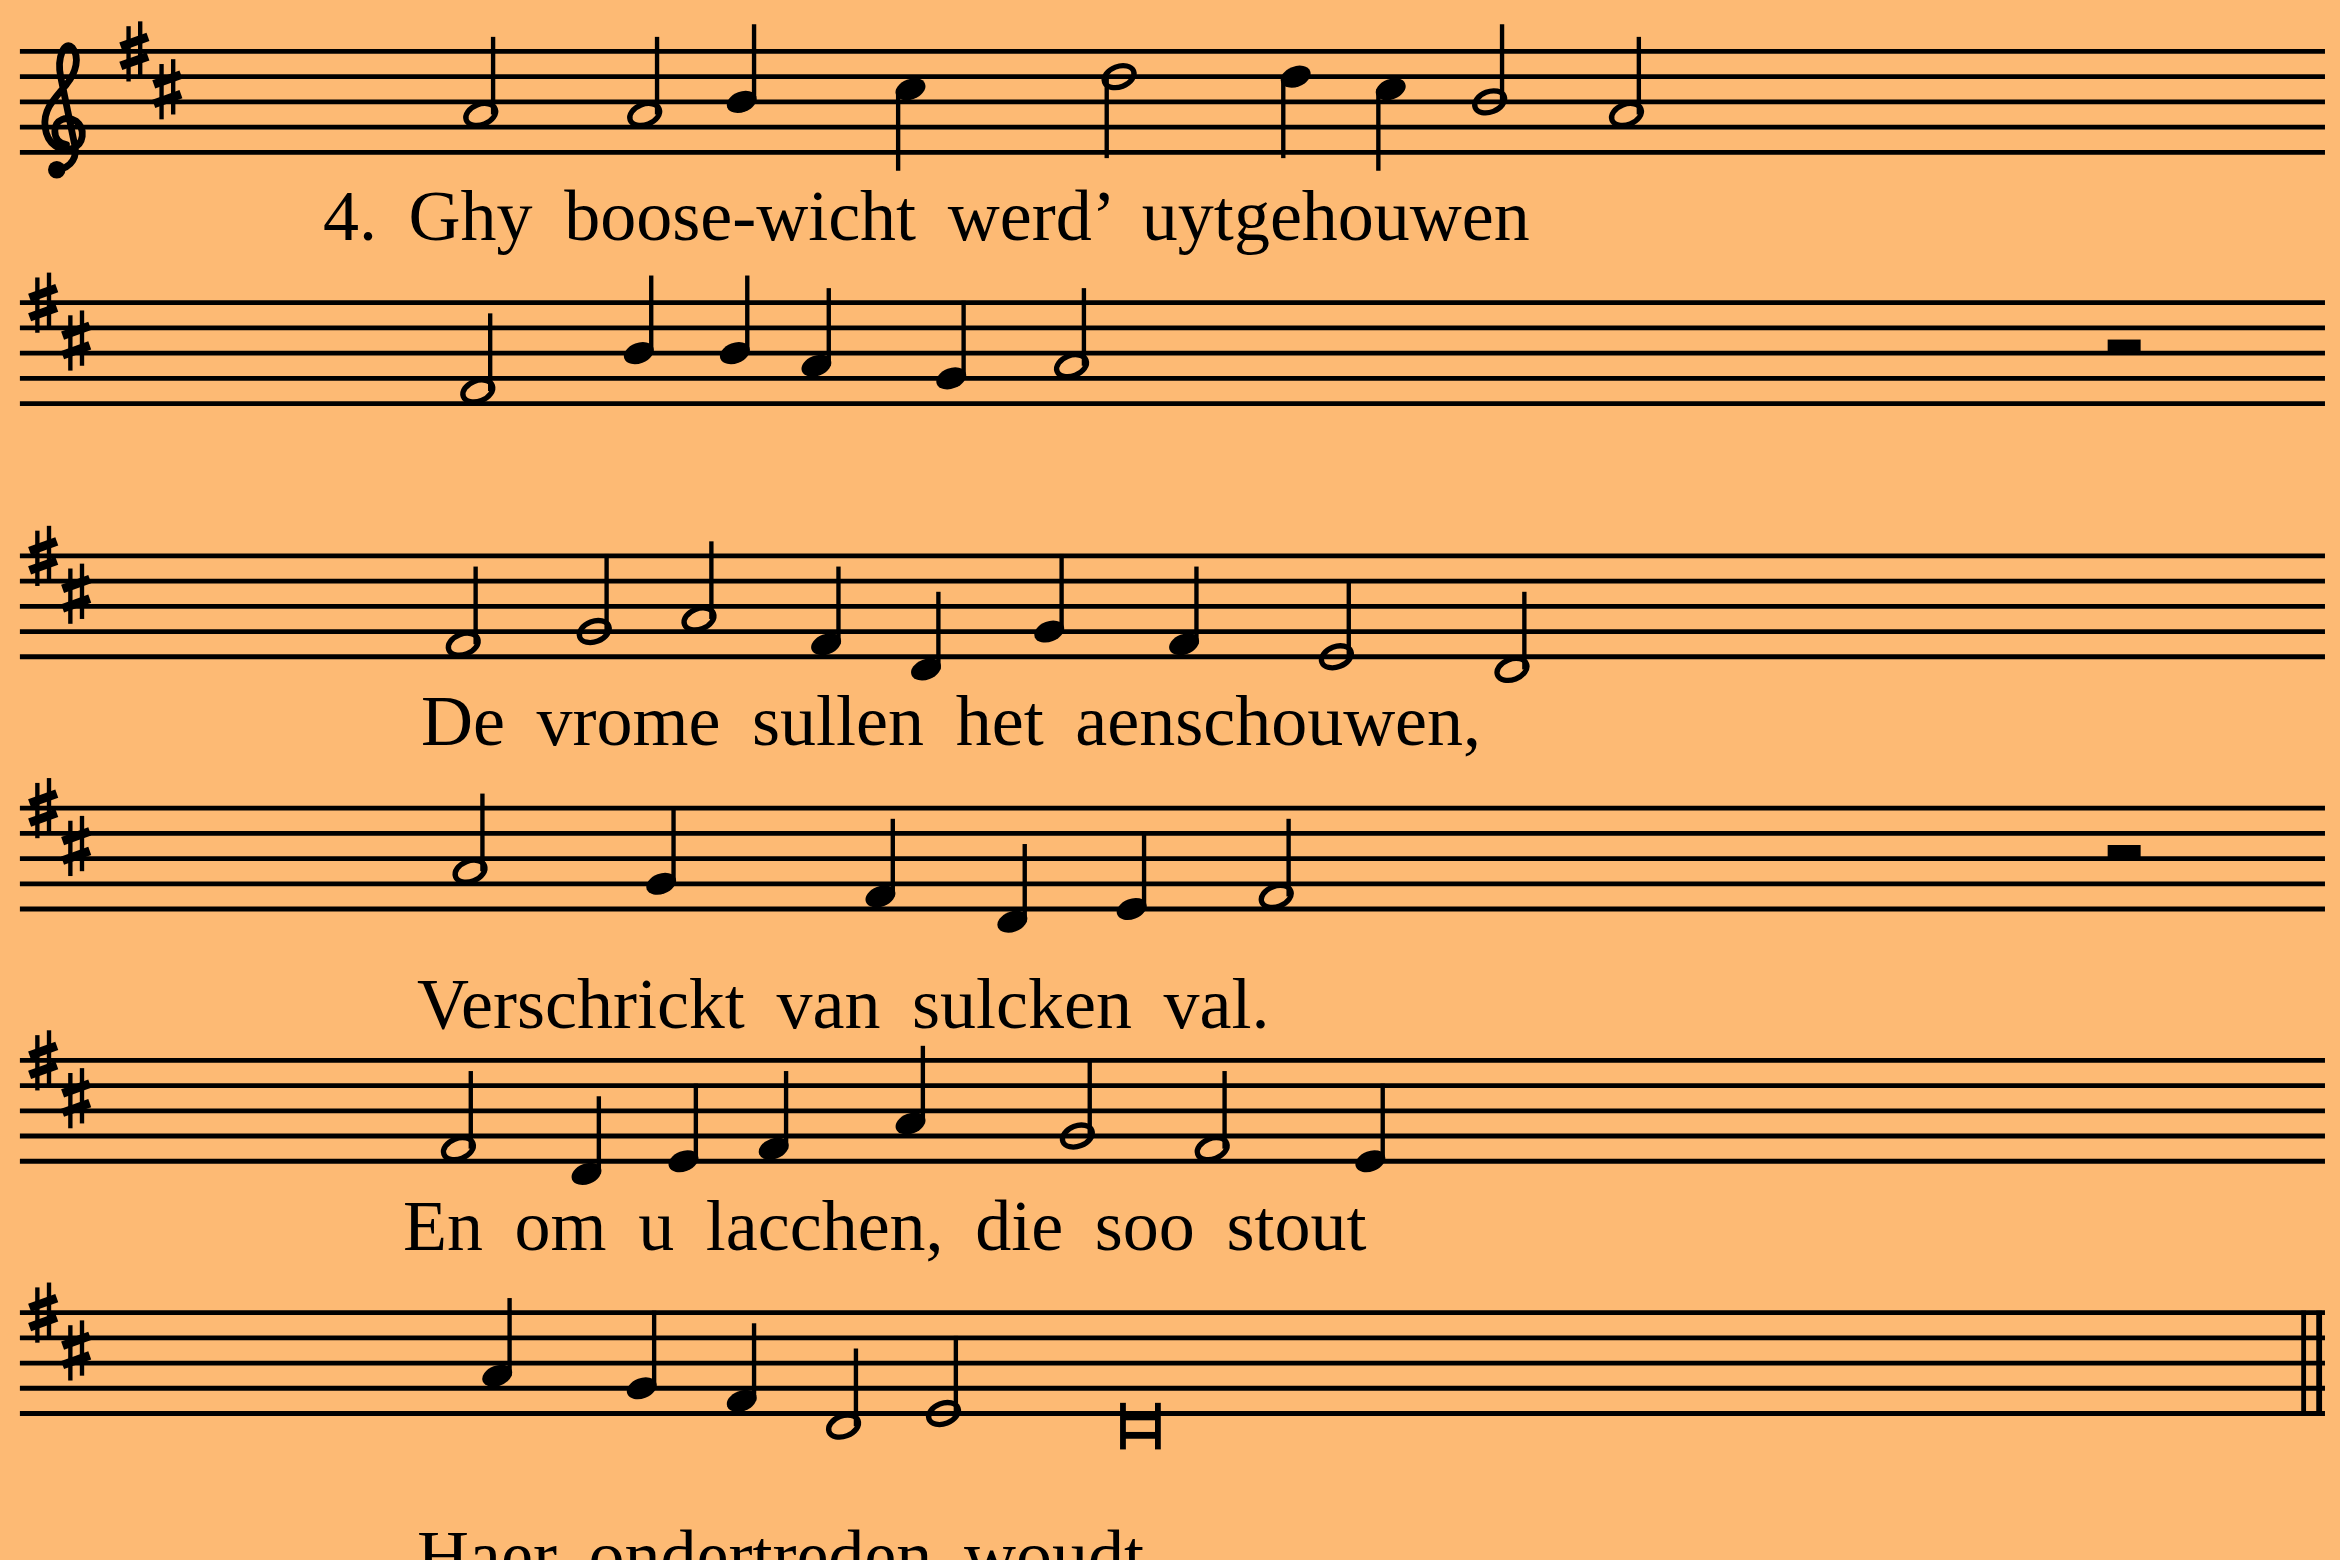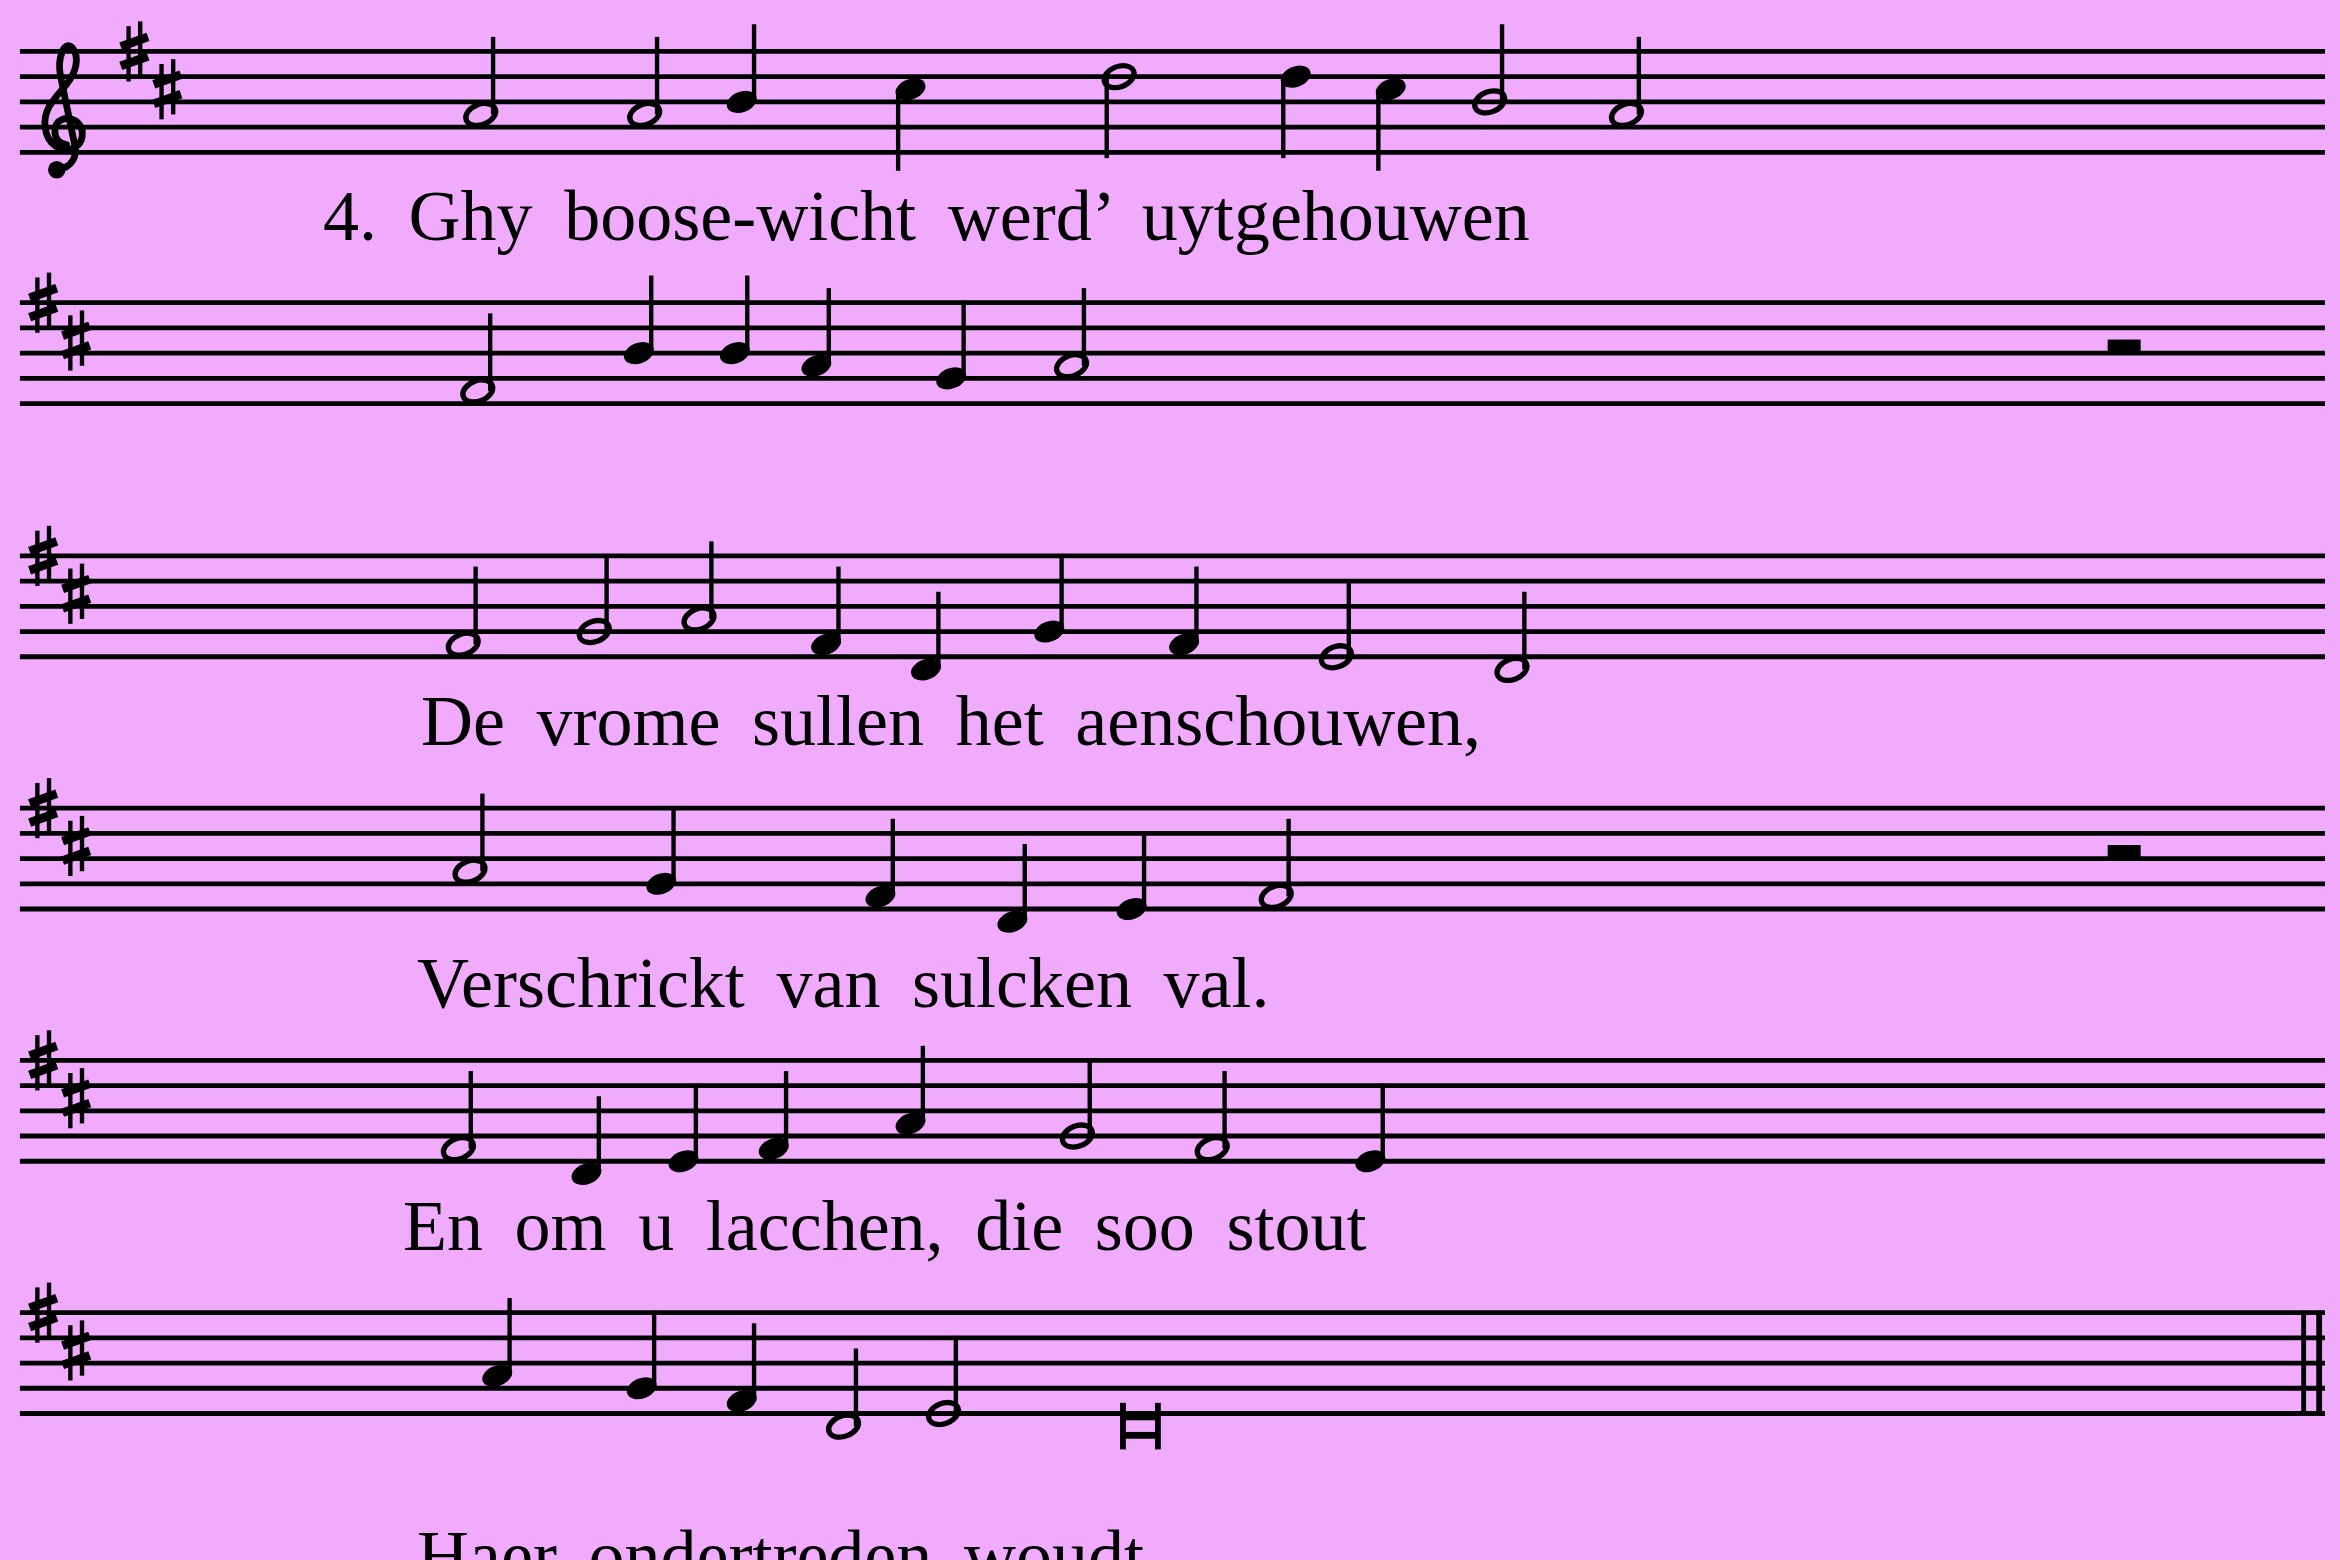--- a/index.html
+++ b/index.html
@@ -1,21 +1,21 @@
 <!DOCTYPE html>
 <html><head>
 <meta charset="utf-8">
 <style>
   html,body{margin:0;padding:0;}
   body{
     width:2341px;height:1560px;
     background:#ffffff;
     font-family:"Liberation Serif","DejaVu Serif",serif;
   }
-  .page{position:relative;width:2341px;height:1560px;background:#f0abfc;overflow:hidden;}
+  .page{position:relative;width:2341px;height:1560px;background:#fdba74;overflow:hidden;}
   #score-svg{position:absolute;left:0;top:0;}
   .lyric{
     position:absolute;
     font-size:72px;
     line-height:72px;
     letter-spacing:0px;
     word-spacing:13.6px;
     color:#000;
     white-space:nowrap;
   }
@@ -324,17 +324,17 @@
             <rect x="1157" y="1476" width="36" height="7" fill="#000000"></rect>
           </g>
         </g>
         <line x1="2374" y1="1351" x2="2374" y2="1459" stroke="#000000" stroke-width="5"></line>
         <line x1="2390" y1="1351" x2="2390" y2="1459" stroke="#000000" stroke-width="6"></line>
       </g>
     </svg>
 
   <div class="lyric" style="left: 323px; top: 180px;">4. Ghy boose-wicht werd’ uytgehouwen</div>
   <div class="lyric" style="left: 421px; top: 685px;">De vrome sullen het aenschouwen,</div>
-  <div class="lyric" style="left: 417px; top: 947px;">Verschrickt van sulcken val.</div>
+  <div class="lyric" style="left: 417px; top: 968px;">Verschrickt van sulcken val.</div>
   <div class="lyric" style="left: 403px; top: 1190px;">En om u lacchen, die soo stout</div>
   <div class="lyric" style="left: 417px; top: 1520px;">Haer ondertreden woudt.</div>
 </div>
 
 
 </body></html>

